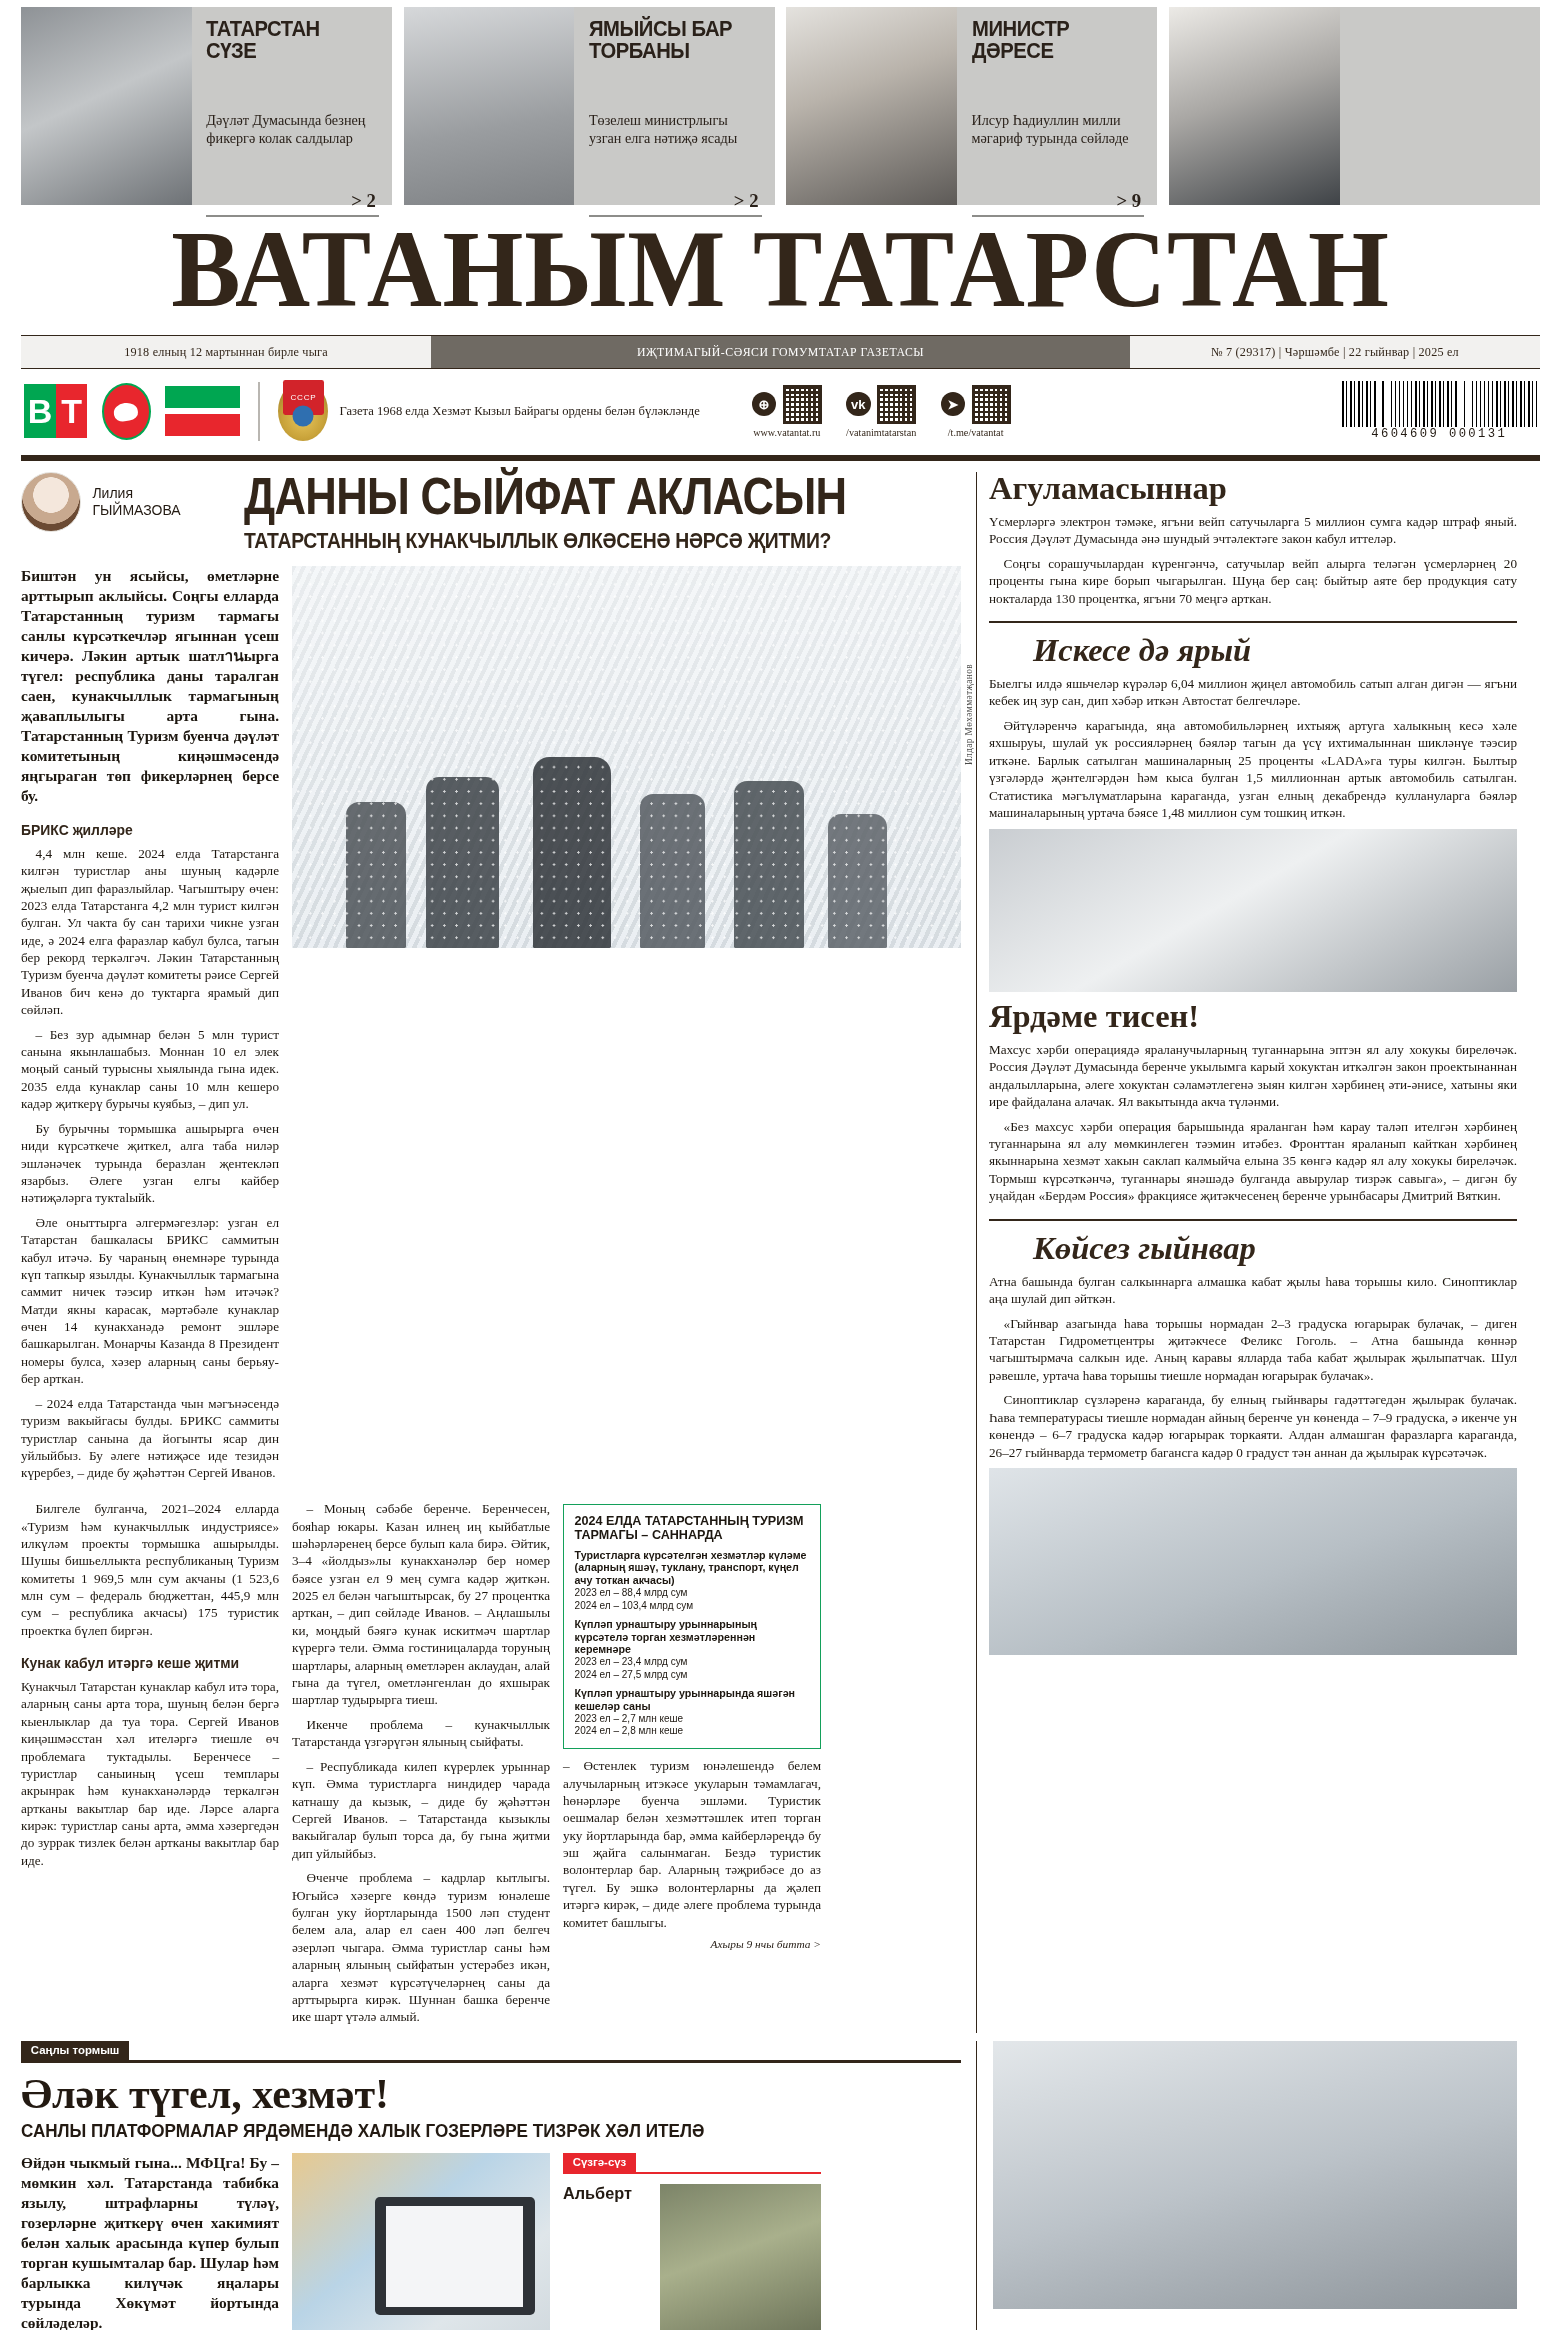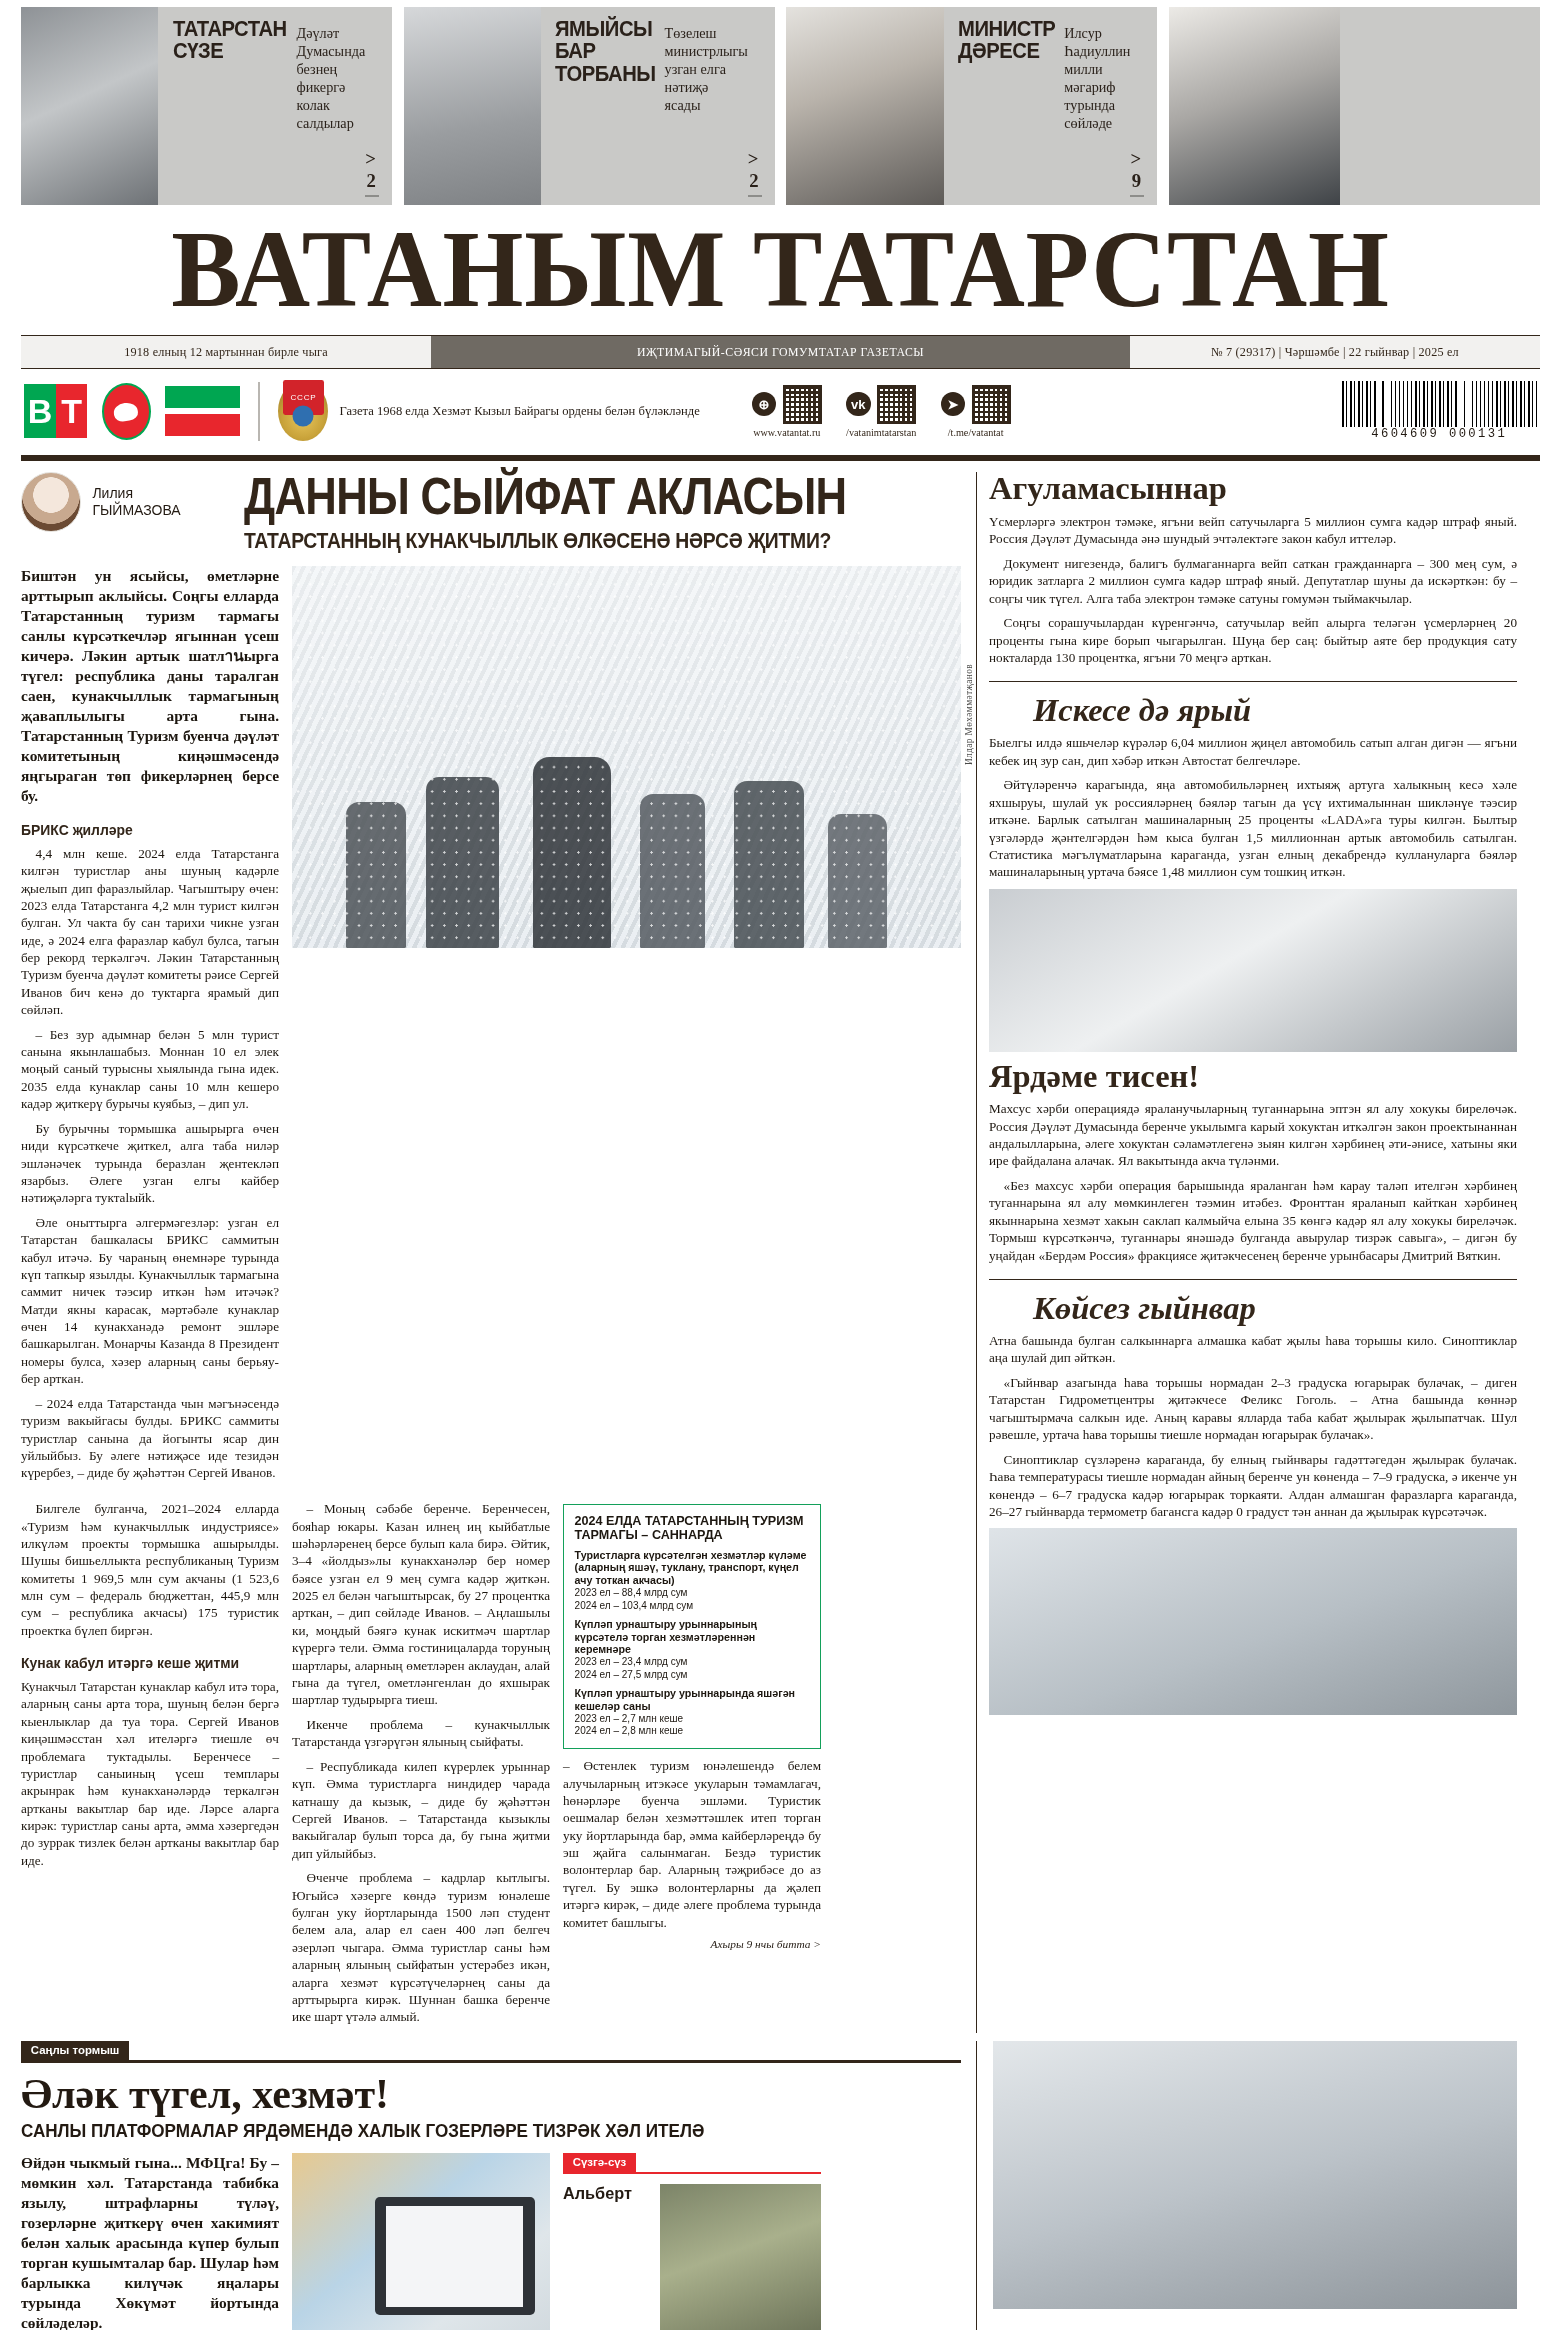--- a/index.html
+++ b/index.html
@@ -12,21 +12,21 @@
     color:#231a12;
     overflow:hidden;
   }
   .page { width:1561px; height:2330px; position:relative; padding:0 21px; }
 
   
   .teasers { display:flex; gap:11.4px; height:205px; padding-top:6.5px; }
   .teaser { flex:1; display:flex; background:#c9c9c7; position:relative; }
   .teaser-photo { width:46%; background:#9a9a98; position:relative; overflow:hidden; }
   .teaser-photo .ph { position:absolute; inset:0; }
-  .teaser-body { flex:1; padding:11.4px 13px 8.1px 14.6px; display:flex; flex-direction:row; }
+  .teaser-body { flex:1; padding:11.4px 13px 8.1px 14.6px; display:flex; flex-direction:column;gap:42px; }
   .teaser-kicker {
     font-family:"Liberation Sans", sans-serif;
     font-weight:bold; font-size:22px; line-height:1.02;
     letter-spacing:-0.5px; color:#2a211a; text-transform:uppercase;
     transform:scaleX(0.92); transform-origin:left center;
   }
   .teaser-sub {
     margin-top:7.3px; font-family:"Liberation Serif", serif;
     font-size:14.2px; line-height:1.26; color:#2a211a;
   }
@@ -411,21 +411,20 @@
           </div>
           <p class="body noind" style="margin-top:8.1px;">– Өстенлек туризм юнәлешендә белем алучыларның итэкәсе укуларын тәмамлагач, һөнәрләре буенча эшләми. Туристик оешмалар белән хезмәттәшлек итеп торган уку йортларында бар, әмма кайберләреңдә бу эш җайга салынмаган. Бездә туристик волонтерлар бар. Аларның тәҗрибәсе до аз түгел. Бу эшкә волонтерларны да җәлеп итәргә кирәк, – диде әлеге проблема турында комитет башлыгы.</p>
           <div class="endnote">Ахыры 9 нчы битта &gt;</div>
         </div>
       </div>
     </div>
 
     <div class="col-right">
       <h2 class="rhead">Агуламасыннар</h2>
       <p class="body noind">Үсмерләргә электрон тәмәке, ягъни вейп сатучыларга 5 миллион сумга кадәр штраф яный. Россия Дәүләт Думасында әнә шундый эчтәлектәге закон кабул иттеләр.</p>
-      <p class="body">Документ нигезендә, балигъ булмаганнарга вейп саткан гражданнарга – 300 мең сум, ә юридик затларга 2 миллион сумга кадәр штраф яный. Депутатлар шуны да искәрткән: бу – соңгы чик түгел. Алга таба электрон тәмәке сатуны гомумән тыймакчылар.</p>
       <p class="body">Соңгы сорашучылардан күренгәнчә, сатучылар вейп алырга теләгән үсмерләрнең 20 проценты гына кире борып чыгарылган. Шуңа бер саң: быйтыр аяте бер продукция сату нокталарда 130 процентка, ягъни 70 меңгә арткан.</p>
 
       <div class="rsep"></div>
       <h2 class="rhead it">Искесе дә ярый</h2>
       <p class="body noind">Быелгы илдә яшьчеләр күрәләр 6,04 миллион җиңел автомобиль сатып алган дигән — ягъни кебек иң зур сан, дип хәбәр иткән Автостат белгечләре.</p>
       <p class="body">Әйтүләренчә карагында, яңа автомобильләрнең ихтыяҗ артуга халыкның кесә хәле яхшыруы, шулай ук россияләрнең бәяләр тагын да үсү ихтималыннан шикләнүе тәэсир иткәне. Барлык сатылган машиналарның 25 проценты «LADA»га туры килгән. Былтыр үзгәләрдә җәнтелгәрдән һәм кыса булган 1,5 миллионнан артык автомобиль сатылган. Статистика мәгълүматларына караганда, узган елның декабрендә куллануларга бәяләр машиналарының уртача бәясе 1,48 миллион сум тошкиң иткән.</p>
 
       <div style="height:163px;margin:8.1px 0;background:linear-gradient(150deg,#c9cdd1,#eef0f1 45%,#9aa0a5);"></div>
 
       <h2 class="rhead">Ярдәме тисен!</h2>

